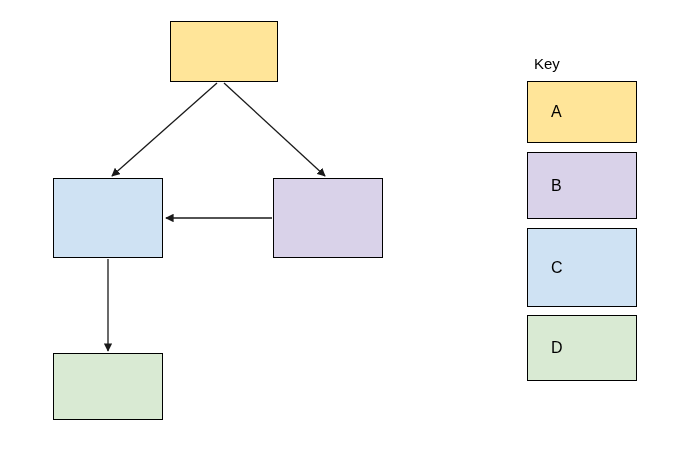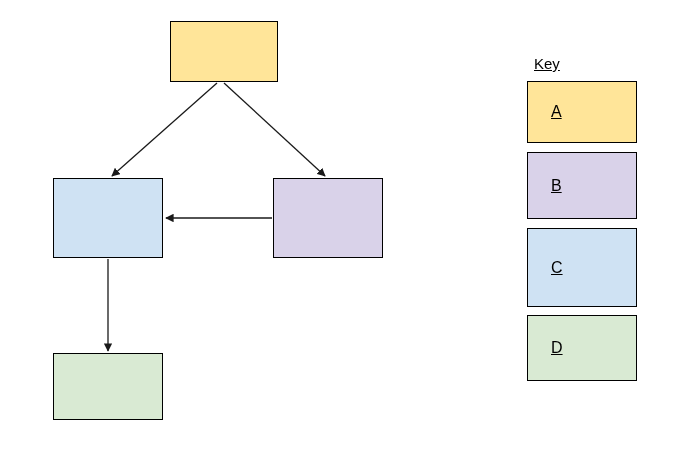--- a/index.html
+++ b/index.html
@@ -28,21 +28,20 @@
     position: absolute;
     left: 0; top: 0;
     width: 690px; height: 474px;
     pointer-events: none;
   }
   .legend {
     position: absolute;
     left: 527px;
     top: 55px;
     width: 110px;
-    text-decoration: underline;
   }
   .legend-title {
     font-size: 15px;
     line-height: 18px;
     color: #000000;
     margin: 0 0 8px 7px;
   }
   .legend-item {
     width: 110px;
     border: 1.3px solid #000000;

